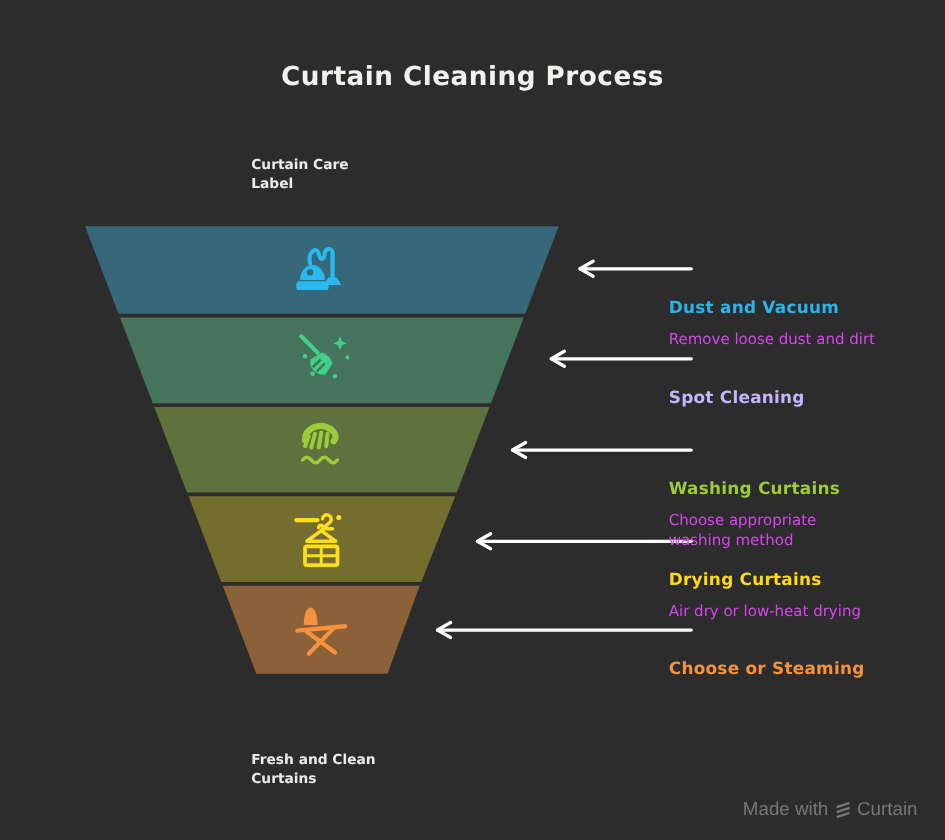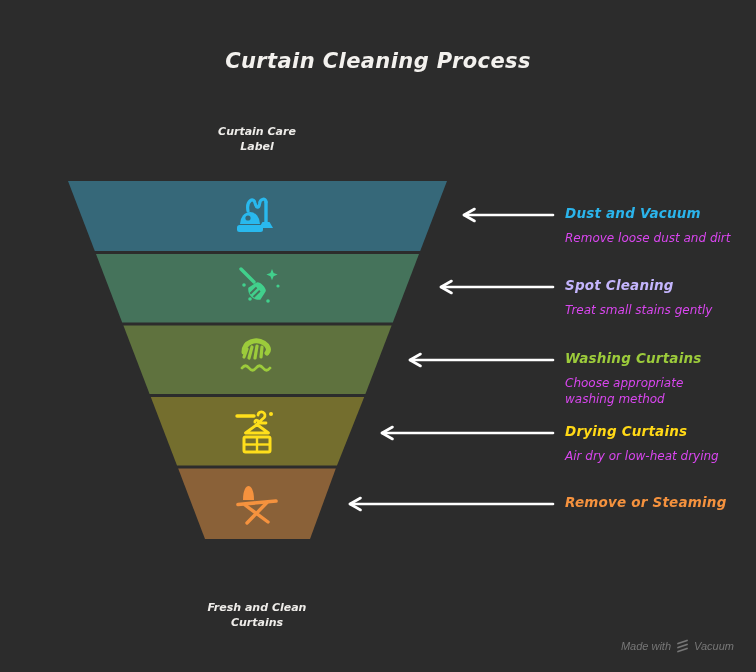--- a/index.html
+++ b/index.html
@@ -1,36 +1,36 @@
 <!DOCTYPE html>
 <html><head>
 <meta charset="utf-8">
 <style>
   html,body{margin:0;padding:0;background:#1e1e1e;}
   .canvas{
     position:relative;width:756px;height:672px;background:#2c2c2c;
-    font-family:"DejaVu Sans",sans-serif;overflow:hidden;font-style:italic;
+    font-family:"DejaVu Sans",sans-serif;overflow:hidden;
   }
   .title{
     position:absolute;top:49px;left:0;width:100%;text-align:center;
     font-size:21px;font-weight:bold;letter-spacing:.4px;color:#f3f1ee;
   }
   .cap{
-    position:absolute;width:112px;left:201px;text-align:center;
+    position:absolute;width:112px;left:201px;
     font-size:11px;font-weight:bold;line-height:1.4;color:#eeece9;
   }
   .cap-top{top:124px;}
   .cap-bottom{top:600px;}
   svg.layer{position:absolute;left:0;top:0;}
-  .ann{position:absolute;left:565px;width:176px;}
+  .ann{position:absolute;left:535px;width:176px;margin-top:33px;}
   .ann-title{font-size:13.5px;font-weight:bold;letter-spacing:.2px;line-height:1.1;}
   .ann-desc{margin-top:9px;font-size:12px;line-height:1.35;color:#d946ef;max-width:172px;}
   .watermark{
     position:absolute;top:639px;right:22px;display:flex;align-items:center;gap:5px;
-    font-family:"Liberation Sans",sans-serif;font-size:11px;color:#777;
+    font-family:"Liberation Sans",sans-serif;font-size:15px;color:#777;
     text-decoration:none;cursor:pointer;
   }
 </style>
 </head>
 <body>
 
 <div class="canvas" style="background-color: rgb(44, 44, 44);">
 
   <div class="title">Curtain Cleaning Process</div>
 
@@ -115,37 +115,36 @@
       </g>
     </g>
   </svg>
 
   <div class="ann" style="top:206px;">
     <div class="ann-title" style="color: rgb(43, 180, 235);">Dust and Vacuum</div>
     <div class="ann-desc">Remove loose dust and dirt</div>
   </div>
   <div class="ann" style="top:278px;">
     <div class="ann-title" style="color: #c4b5fd;">Spot Cleaning</div>
-    <div class="ann-desc">Treat small stains gently</div>
   </div>
   <div class="ann" style="top:424px;">
     <div class="ann-title" style="color: rgb(255, 216, 22);">Drying Curtains</div>
     <div class="ann-desc">Air dry or low-heat drying</div>
   </div>
   <div class="ann" style="top:351px;">
     <div class="ann-title" style="color: rgb(156, 203, 59);">Washing Curtains</div>
     <div class="ann-desc" style="max-width:150px;">Choose appropriate washing method</div>
   </div>
   <div class="ann" style="top:495px;">
-    <div class="ann-title" style="color: rgb(245, 146, 62);">Remove or Steaming</div>
+    <div class="ann-title" style="color: rgb(245, 146, 62);">Choose or Steaming</div>
   </div>
 
   <div class="cap cap-bottom">Fresh and Clean Curtains</div>
 
   <a class="watermark">
     <span>Made with</span>
     <svg width="13" height="14" viewBox="0 0 13 14">
       <path d="M2,4.5 L11,1.5 M2,8.5 L11,5.5 M2,12.5 L11,9.5" stroke="currentColor" stroke-width="1.8" stroke-linecap="round" fill="none"></path>
     </svg>
-    <span>Vacuum</span>
+    <span>Curtain</span>
   </a>
 
 </div>
 
 </body></html>

